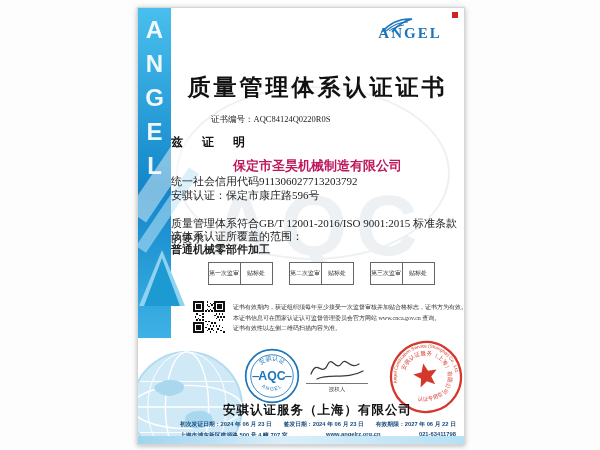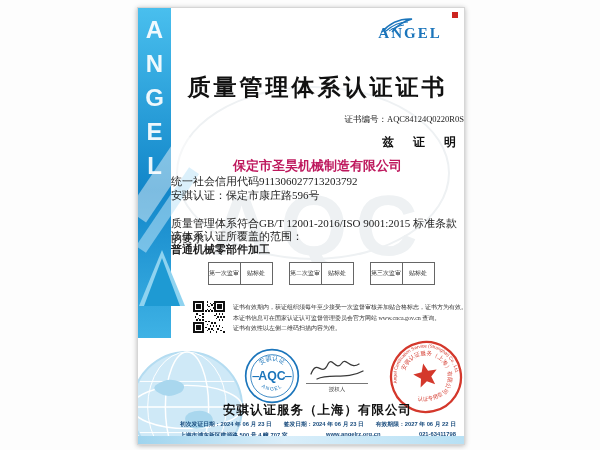--- a/index.html
+++ b/index.html
@@ -35,23 +35,23 @@
          font-size:86px;letter-spacing:8px;color:#eef1f3;}
 
   
   .logo{position:absolute;left:222px;top:16px;width:100px;text-align:center;}
   .logo-text{font-size:15px;font-weight:bold;letter-spacing:2px;color:#1b75bb;}
   .logo-wing{position:absolute;left:20px;top:-8px;}
   .red-mark{position:absolute;right:6px;top:4px;width:6px;height:6px;background:#cc2420;}
 
   .title{position:absolute;left:33px;right:0;top:64px;text-align:center;
          font-size:23px;font-weight:bold;letter-spacing:3px;color:#111;}
-  .cert-no{position:absolute;left:33px;right:0;top:106px;text-align:right;
+  .cert-no{position:absolute;left:33px;right:0;top:106px;text-align:left;
          font-size:8.5px;color:#222;padding-left:40px;}
-  .certify{position:absolute;left:33px;right:0;top:126px;text-align:right;
+  .certify{position:absolute;left:33px;right:0;top:126px;text-align:left;
          font-size:12px;font-weight:bold;letter-spacing:8px;color:#111;}
 
   
   .company-name{position:absolute;left:33px;right:0;top:149px;text-align:center;
          font-size:13px;font-weight:bold;color:#be185d;}
   .small-line{position:absolute;left:33px;right:0;text-align:left;
          font-size:11px;color:#222;}
 
   
   .audit-row{position:absolute;left:40px;right:0;top:254px;display:flex;

